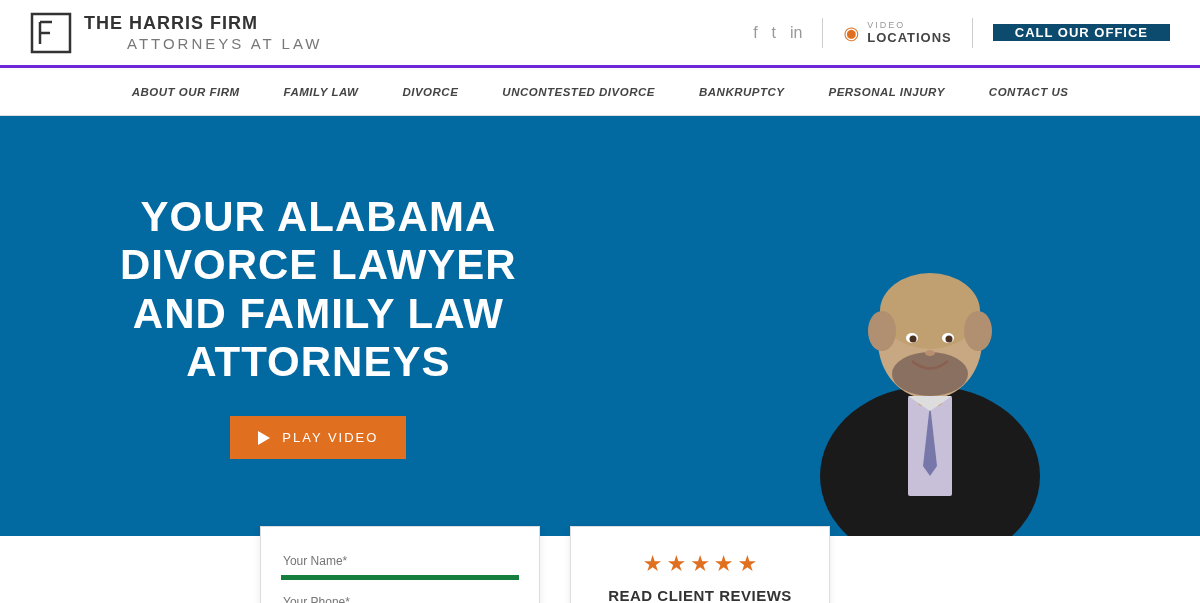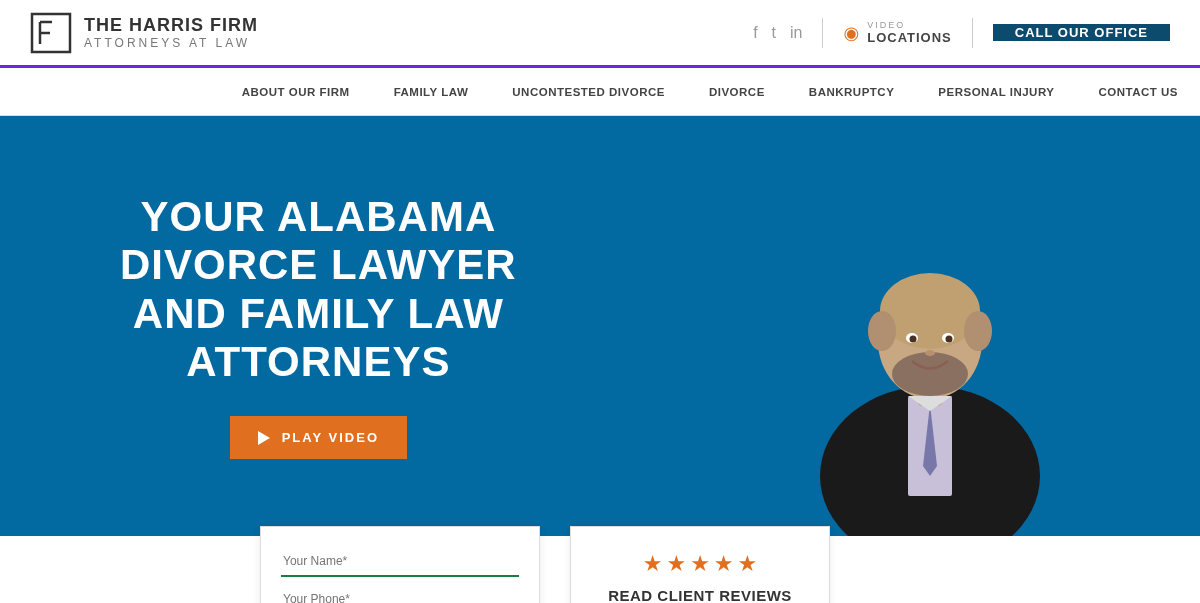--- a/index.html
+++ b/index.html
@@ -29,23 +29,24 @@
       flex-direction: column;
     }
     .logo-main {
       font-size: 18px;
       font-weight: 700;
       color: #333;
       letter-spacing: 1px;
       line-height: 1.2;
     }
     .logo-sub {
-      font-size: 12px;
+      font-size: 15px;
       color: #777;
       letter-spacing: 3px;
+      margin-left: 43px;
     }
     .header-right {
       display: flex;
       align-items: center;
       gap: 20px;
     }
     .social-icons {
       display: flex;
       gap: 14px;
       align-items: center;
@@ -97,23 +98,24 @@
       cursor: pointer;
       text-transform: uppercase;
     }
 
     
     .nav {
       background: #fff;
       border-bottom: 1px solid #ddd;
       display: flex;
       align-items: center;
-      justify-content: flex-end;
+      justify-content: center;
       height: 48px;
       gap: 0;
+      font-style: italic;
     }
     .nav-item {
       padding: 0 22px;
       font-size: 11.5px;
       font-weight: 600;
       color: #444;
       letter-spacing: 0.5px;
       cursor: pointer;
       text-transform: uppercase;
       height: 100%;
@@ -147,21 +149,21 @@
     }
     .play-button {
       display: flex;
       align-items: center;
       gap: 12px;
       background: #e07020;
       color: #fff;
       border: none;
       padding: 14px 28px;
       font-size: 13px;
-      font-weight: 700;
+      font-weight: 400;
       letter-spacing: 2px;
       cursor: pointer;
       text-transform: uppercase;
       margin: 30px auto 0 auto;
       width: fit-content;
     }
     .play-triangle {
       width: 0;
       height: 0;
       border-top: 7px solid transparent;
@@ -203,21 +205,21 @@
       padding: 20px;
       width: 280px;
       flex-shrink: 0;
       margin-top: -10px;
       box-shadow: 0 2px 8px rgba(0,0,0,0.08);
     }
     .form-card input,
     .form-card textarea {
       width: 100%;
       border: none;
-      border-bottom: 2px solid #15803d;
+      border-bottom: 5px solid #15803d;
       padding: 7px 2px;
       font-size: 12px;
       color: #666;
       margin-bottom: 8px;
       outline: none;
       resize: none;
       font-family: Arial, sans-serif;
     }
 
     
@@ -284,22 +286,22 @@
       </div>
     </div>
     <div class="divider-v"></div>
     <button class="call-button">CALL OUR OFFICE</button>
   </div>
 </div>
 
 <nav class="nav">
   <span class="nav-item">ABOUT OUR FIRM</span>
   <span class="nav-item">FAMILY LAW</span>
+  <span class="nav-item">DIVORCE</span>
   <span class="nav-item">UNCONTESTED DIVORCE</span>
-  <span class="nav-item">DIVORCE</span>
   <span class="nav-item">BANKRUPTCY</span>
   <span class="nav-item">PERSONAL INJURY</span>
   <span class="nav-item">CONTACT US</span>
 </nav>
 
 <div class="hero">
   <div class="hero-content">
     <div class="hero-title">
       <div>YOUR ALABAMA</div>
       <div>DIVORCE LAWYER</div>

